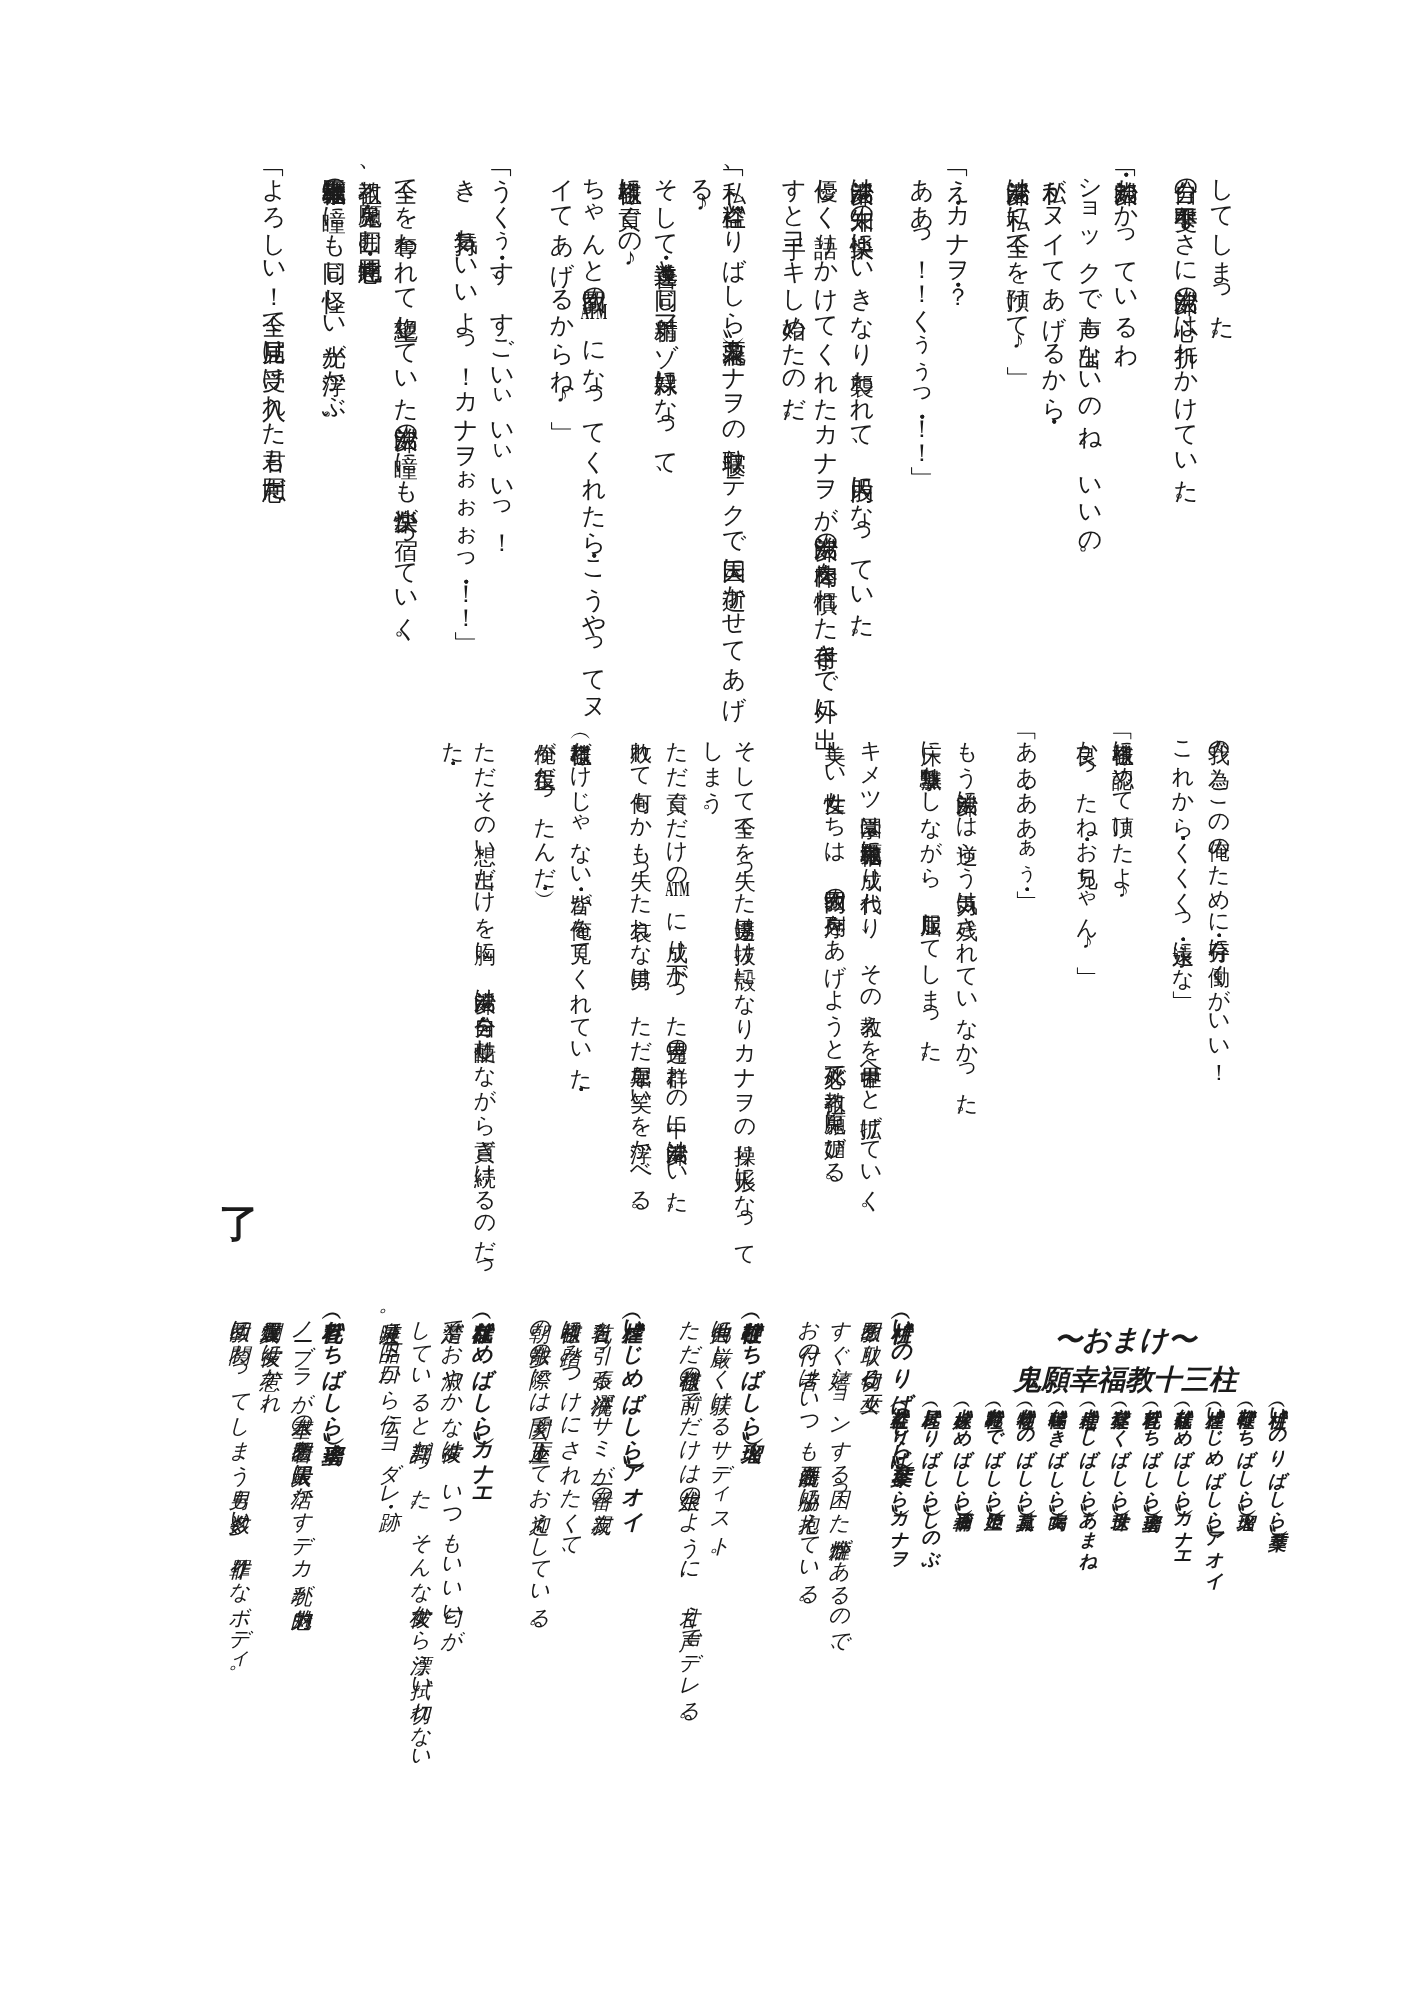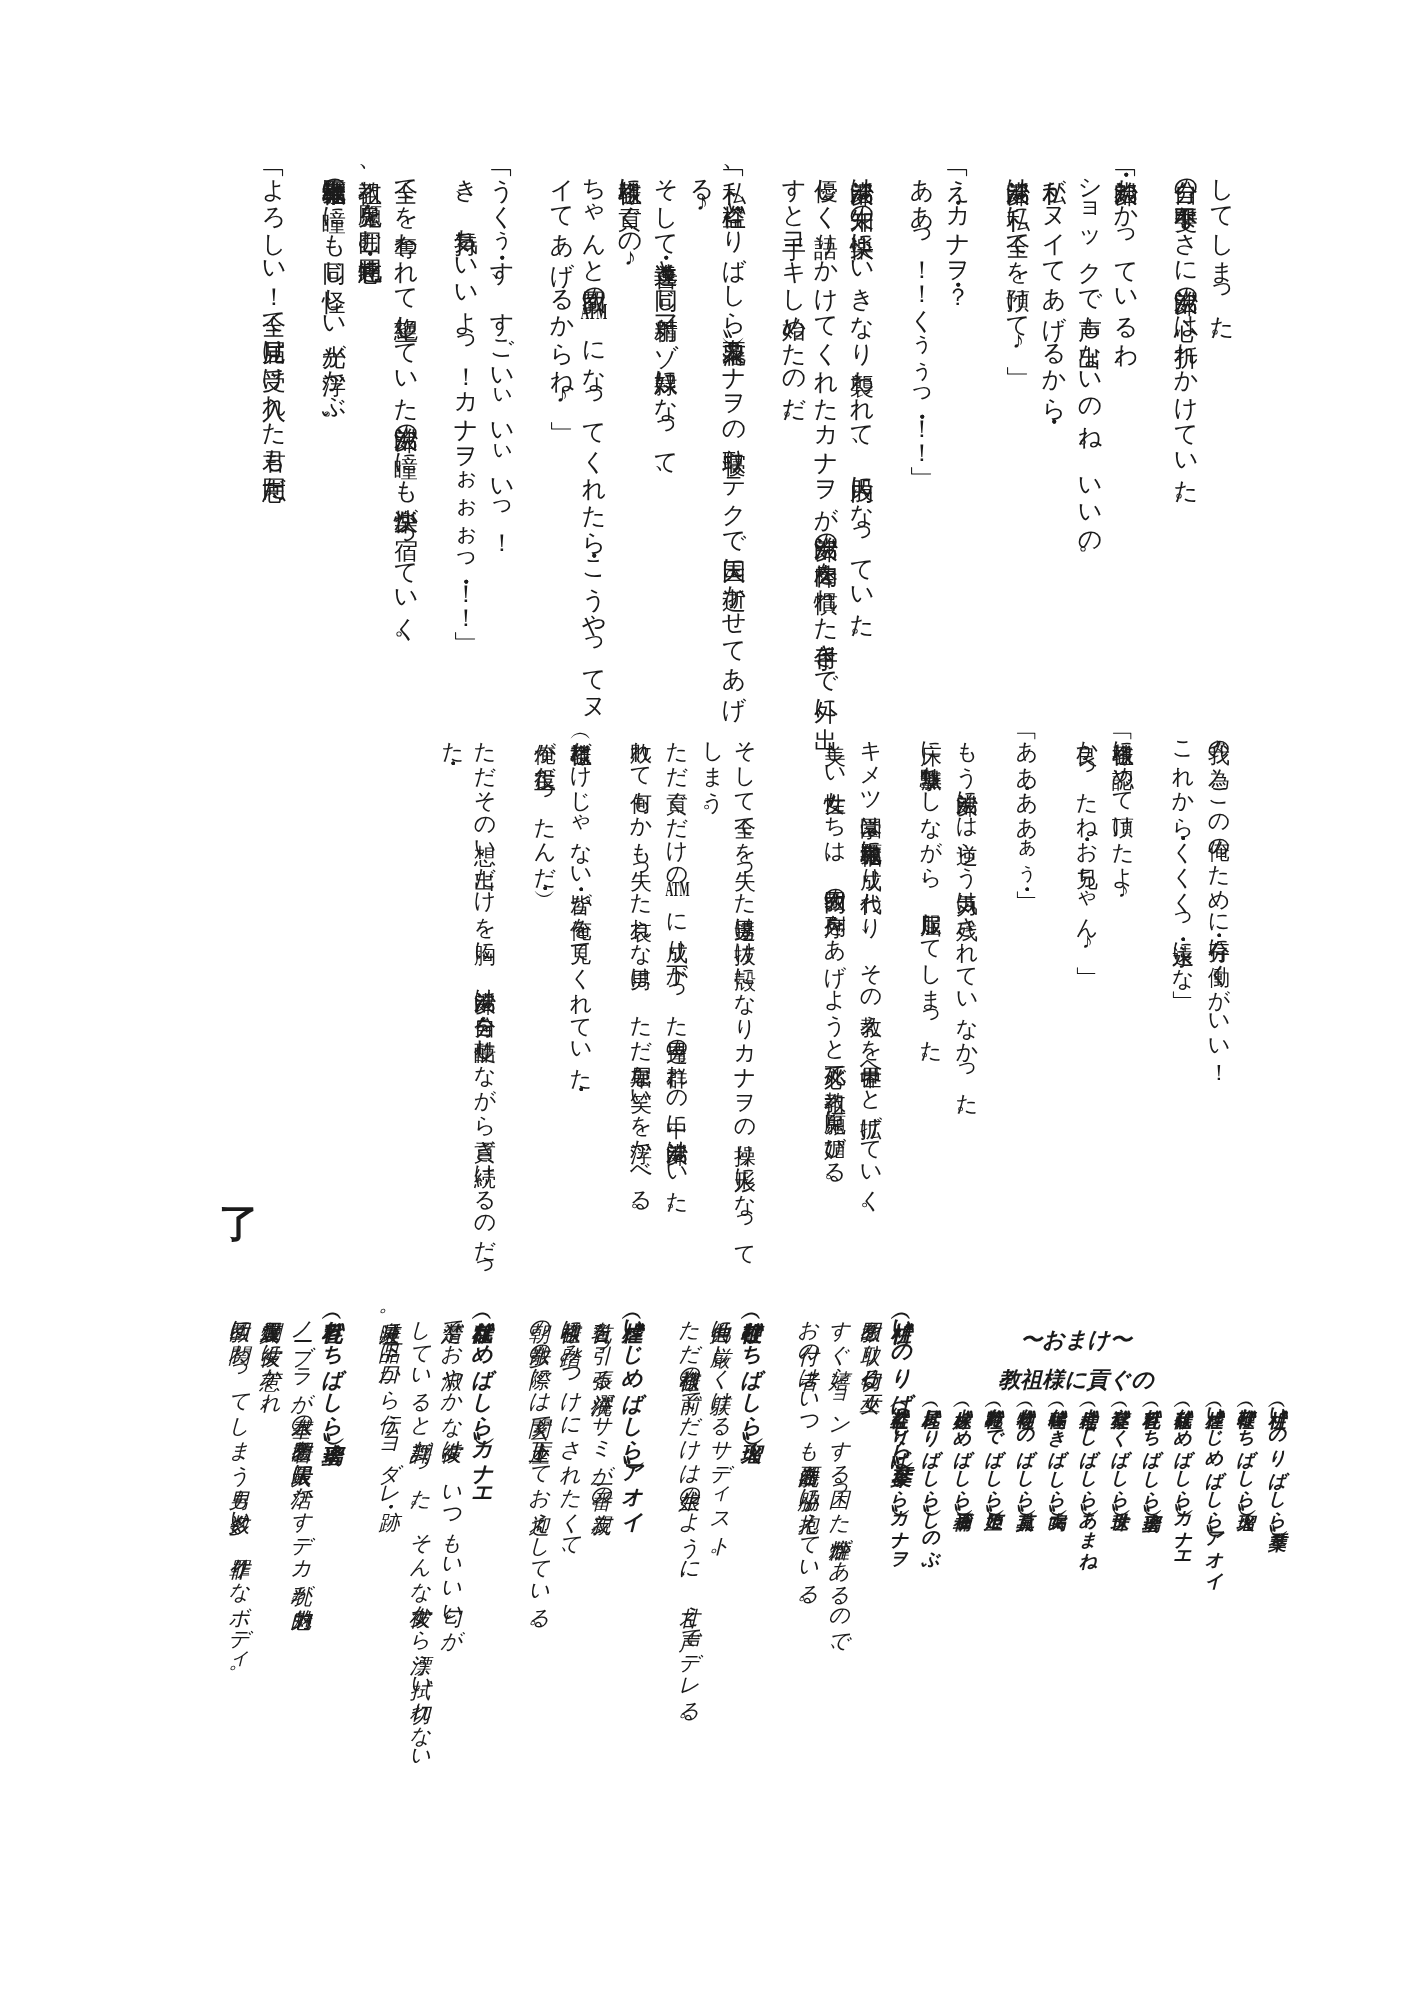--- a/index.html
+++ b/index.html
@@ -14,23 +14,23 @@
     text-orientation:mixed;
     position:absolute;
   }
   .v p{margin:0;margin-block:0 4px;}
   .gap{margin-block-start:28px !important;}
   .gap2{margin-block-start:58px !important;}
   #band1{left:140px;top:162px;width:1098px;height:548px;font-size:24px;line-height:32px;}
   #band2{left:272px;top:726px;width:963px;height:550px;font-size:22px;line-height:32px;}
   #end-mark{position:absolute;left:219px;top:1196px;font-size:40px;font-weight:bold;}
   #omake-title{
-    position:absolute;left:951px;top:1320px;width:250px;
+    position:absolute;left:1000px;top:1320px;width:250px;
     text-align:center;font-weight:bold;font-style:italic;
-    font-size:22px;line-height:40px;
+    font-size:28px;line-height:40px;
   }
   #pillar-list{
     left:928px;top:1396px;width:362px;height:300px;
     font-size:18px;line-height:27.5px;font-weight:bold;font-style:italic;
   }
   #profiles{
     left:162px;top:1306px;width:752px;height:694px;
     font-size:21px;line-height:27px;font-style:italic;
   }
   #profiles .head{font-weight:bold;margin-block-start:30px;}
@@ -78,21 +78,21 @@
     <p>敗れて何もかも失った哀れな男は、ただ卑屈な笑いを浮かべる。</p>
     <p class="gap">（教祖様だけじゃない・・・皆が俺を見てくれていた・・・</p>
     <p>俺が主役だったんだ・・・）</p>
     <p class="gap">ただその想い出だけを胸に、炭治郎は自分を酷使しながら貢ぎ続けるのだった・・・</p>
   </div>
 
 <div id="end-mark">了</div>
 
 <div id="omake-title">
   <div>〜おまけ〜</div>
-  <div>教祖様に貢ぐの</div>
+  <div>鬼願幸福教十三柱</div>
 </div>
 
 <div id="pillar-list" class="v">
     <p>〝祈柱（いのりばしら）〟琴葉</p>
     <p>〝鞭柱（むちばしら）〟瑠火</p>
     <p>〝虐柱（いじめばしら）〟アオイ</p>
     <p>〝舐柱（なめばしら）〟カナエ</p>
     <p>〝乳柱（ちちばしら）〟蜜璃</p>
     <p>〝薬柱（やくばしら）〟珠世</p>
     <p>〝増柱（ましばしら）〟あまね</p>

